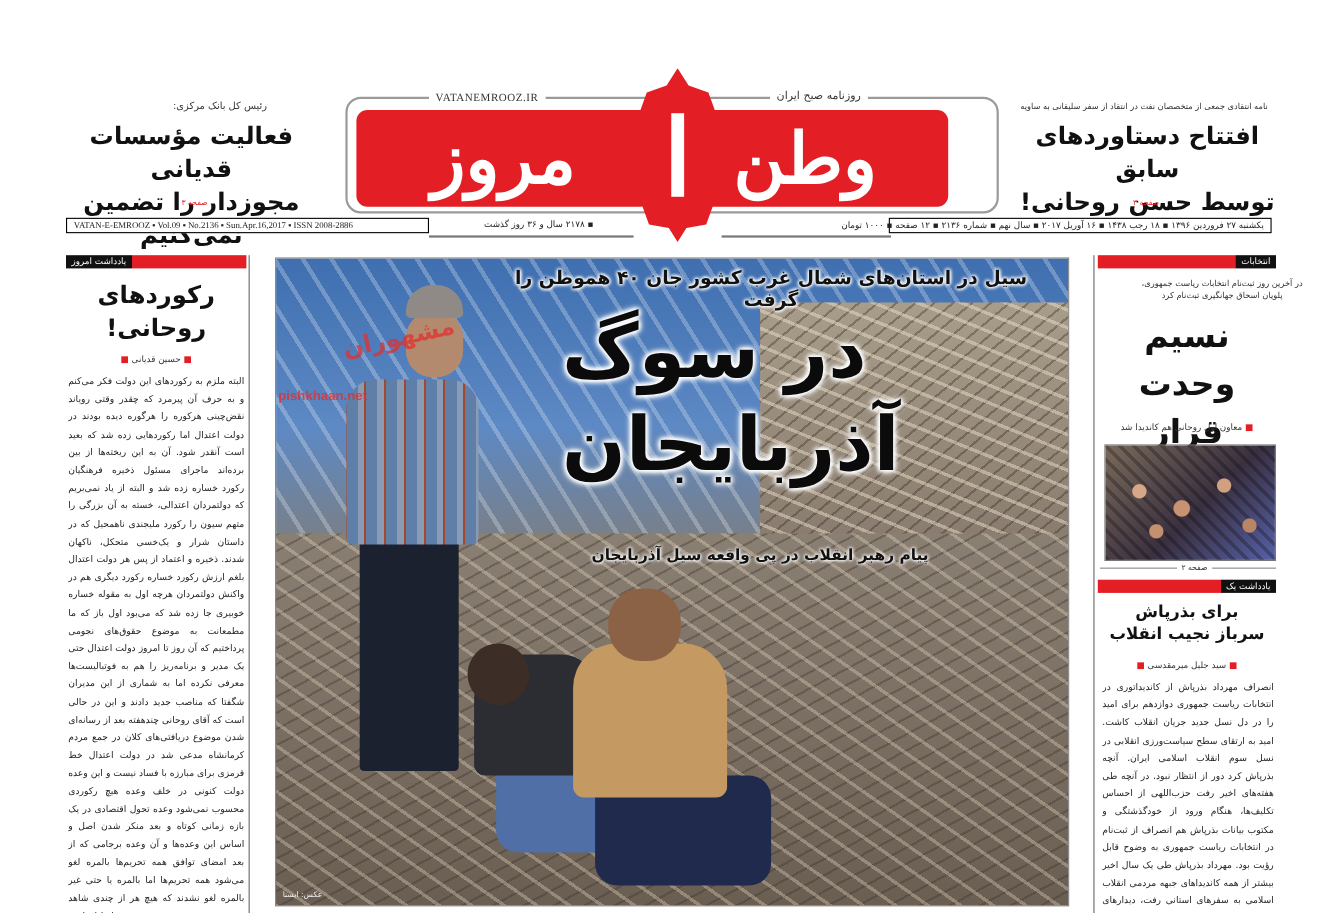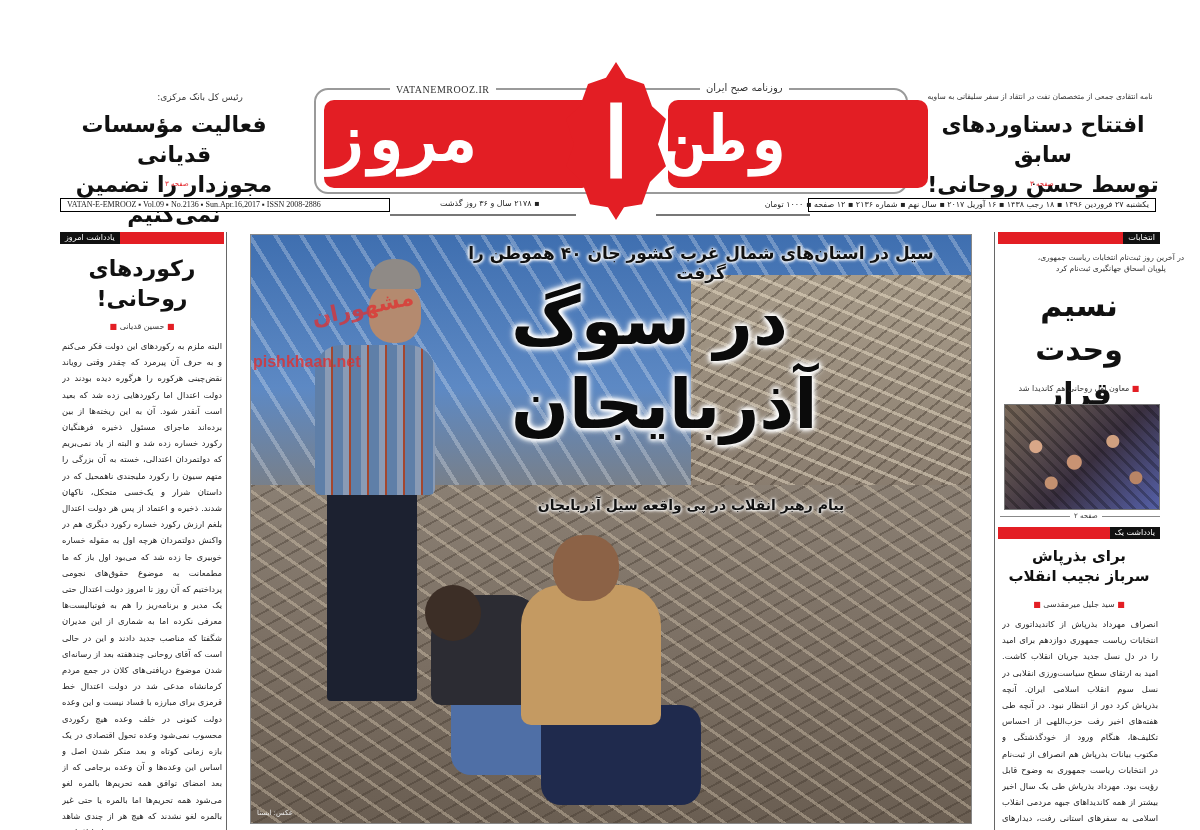--- a/index.html
+++ b/index.html
@@ -8,26 +8,26 @@
 
   
   .masthead { position: absolute; left: 0; top: 0; width: 1200px; height: 228px; }
 
   .logo-box {
     position: absolute; left: 314px; top: 88px; width: 594px; height: 106px;
     border: 2px solid #9a9a9a; border-radius: 14px; background: #fff;
   }
   .logo-word {
     position: absolute; top: 100px; height: 88px; background: #e31e24;
-    border-radius: 10px; color: #fff; font-family: Liberation Mono, monospace;
-    font-weight: bold; font-size: 64px; line-height: 88px; text-align: left;
+    border-radius: 10px; color: #fff; font-family: Liberation Sans, sans-serif;
+    font-weight: bold; font-size: 64px; line-height: 88px; text-align: center;
     direction: rtl; letter-spacing: 2px;
   }
   .logo-left { left: 324px; width: 268px; }
-  .logo-right { left: 668px; width: 260px; }
+  .logo-right { left: 602px; width: 260px; }
   .logo-medallion {
     position: absolute; left: 566px; top: 62px; width: 100px; height: 158px;
     background: #e31e24;
     clip-path: polygon(50% 0%, 60% 10%, 78% 14%, 86% 28%, 100% 36%, 92% 52%, 100% 66%, 84% 76%, 76% 90%, 58% 92%, 50% 100%, 42% 92%, 24% 90%, 16% 76%, 0% 66%, 8% 52%, 0% 36%, 14% 28%, 22% 14%, 40% 10%);
   }
   .logo-one {
     position: absolute; left: 596px; top: 92px; width: 40px; height: 104px;
     color: #fff; font-family: "DejaVu Serif", serif; font-weight: bold;
     font-size: 96px; line-height: 104px; text-align: center;
   }
@@ -115,21 +115,21 @@
   .p3-body { left: 180px; top: 360px; width: 110px; height: 110px; background: #2c2c33; border-radius: 40px 30px 10px 10px; }
   .p3-head { left: 174px; top: 350px; width: 56px; height: 56px; background: #3c2e26; border-radius: 28px; }
   .p3-legs { left: 200px; top: 450px; width: 120px; height: 90px; background: #4f6fa6; border-radius: 20px; }
 
   .watermark {
     position: absolute; left: 10px; top: 20px; color: #e03030; opacity: .75;
     font-size: 22px; direction: rtl; font-weight: bold; transform: rotate(-12deg);
   }
   .watermark-url {
     position: absolute; left: 2px; top: 120px; color: #e03030; opacity: .8;
-    font-size: 16px; font-family: "Liberation Sans", sans-serif; font-weight: bold;
+    font-size: 12px; font-family: "Liberation Sans", sans-serif; font-weight: bold;
   }
   .photo-kicker {
     position: absolute; left: 190px; top: 8px; width: 520px; text-align: center;
     direction: rtl; font-weight: bold; font-size: 17px; color: #111;
     text-shadow: 0 0 3px #fff, 0 0 3px #fff, 0 0 4px #fff, 0 0 4px #fff;
   }
   .photo-headline {
     position: absolute; left: 260px; top: 44px; width: 360px; text-align: left;
     direction: rtl; font-weight: bold; font-size: 68px; line-height: 84px; color: #0b0b0b;
     text-shadow: 0 0 4px #fff, 0 0 4px #fff, 0 0 6px #fff, 0 0 6px #fff, 0 0 8px #fff;

